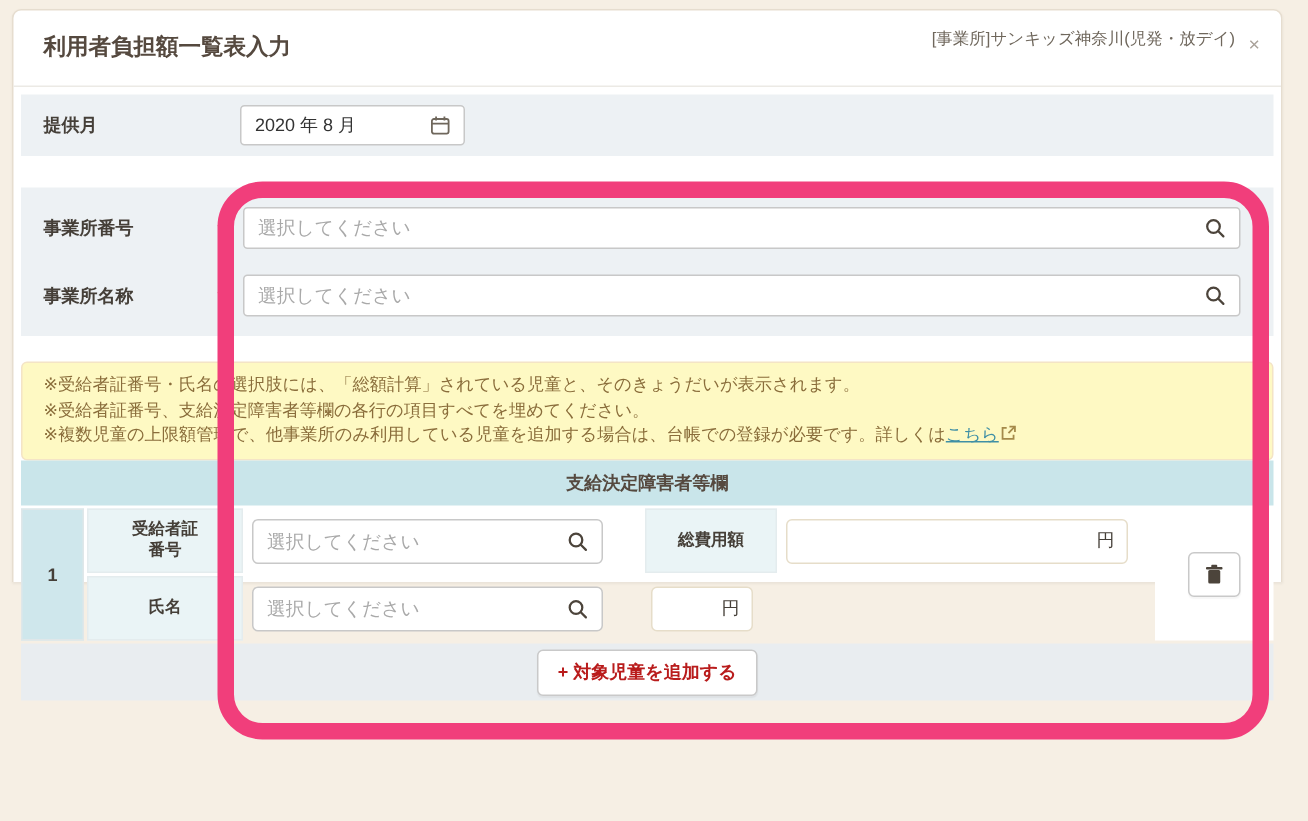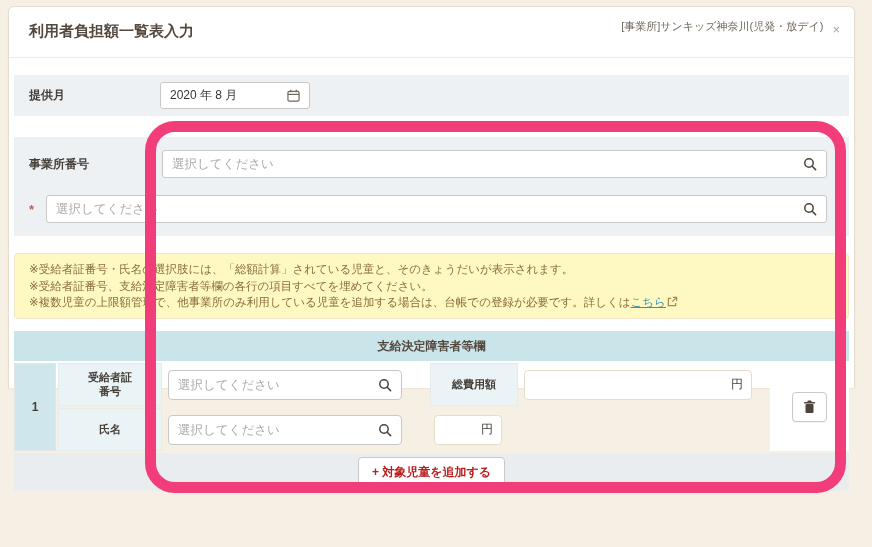--- a/index.html
+++ b/index.html
@@ -26,21 +26,21 @@
     border-bottom: 1px solid #eceae5;
     display: flex; justify-content: space-between; align-items: flex-start;
   }
   .page-title { font-size: 15px; font-weight: bold; color: #55493f; padding-top: 3px; }
   .header-right { display: flex; align-items: flex-start; gap: 7px; }
   .context-lines { font-size: 11px; line-height: 1.4; color: #6f675c; text-align: left; }
   .close-x { font-size: 13px; color: #a9a29a; line-height: 1; padding: 4px 2px; cursor: pointer; }
   
   .panel-body { padding: 5px; }
   .section { background: #edf1f4; }
-  .section-month { height: 41px; display: flex; align-items: center; padding: 0 22px 0 15px; margin-top: 12px; }
+  .section-month { height: 41px; display: flex; align-items: center; padding: 0 22px 0 15px; }
   .field-label { font-size: 12px; font-weight: bold; color: #453f38; }
   .section-month .field-label { width: 131px; }
   .month-box {
     width: 150px; height: 27px; background: #fff;
     border: 1px solid #c8c8c8; border-radius: 3px;
     display: flex; align-items: center; justify-content: space-between;
     padding: 0 9px; font-size: 12px; color: #333;
   }
   .section-office { margin-top: 21px; padding: 13px 22px 13px 15px; }
   .office-row { display: flex; align-items: center; }
@@ -61,21 +61,21 @@
   
   .warning {
     margin-top: 17px;
     background: #fef9c3; border: 1px solid #f4e4c6; border-radius: 4px;
     padding: 7px 14px;
     font-size: 11.5px; font-weight: normal; color: #8a6d3b; line-height: 1.45;
   }
   .warning a { color: #3f8fa5; text-decoration: underline; cursor: pointer; }
   .ext-icon { display: inline-block; vertical-align: -1px; margin-left: 1px; }
   
-  .tbl { margin-top: 12px; }
+  .tbl { }
   .tbl-header {
     height: 30px; background: #c9e5ea;
     display: flex; align-items: center; justify-content: center;
     font-size: 12px; font-weight: bold; color: #55493f;
   }
   .tbl-body {
     margin-top: 2px;
     display: grid;
     grid-template-columns: 42px 104px 264px 88px 248px 1fr;
     grid-template-rows: 43px 43px;
@@ -163,20 +163,21 @@
         <span class="req">*</span>
         <div class="selectbox">
           <input type="text" placeholder="選択してください" style="">
           <svg class="icon" width="14" height="14" viewBox="0 0 14 14">
             <circle cx="6" cy="6" r="4.2" fill="none" stroke="#4c443b" stroke-width="1.5"></circle>
             <line x1="9.2" y1="9.2" x2="12.6" y2="12.6" stroke="#4c443b" stroke-width="1.5" stroke-linecap="round"></line>
           </svg>
         </div>
       </div>
       <div class="office-row">
+        <div class="field-label">事業所名称</div>
         <span class="req">*</span>
         <div class="selectbox">
           <input type="text" placeholder="選択してください" style="">
           <svg class="icon" width="14" height="14" viewBox="0 0 14 14">
             <circle cx="6" cy="6" r="4.2" fill="none" stroke="#4c443b" stroke-width="1.5"></circle>
             <line x1="9.2" y1="9.2" x2="12.6" y2="12.6" stroke="#4c443b" stroke-width="1.5" stroke-linecap="round"></line>
           </svg>
         </div>
       </div>
     </div>

